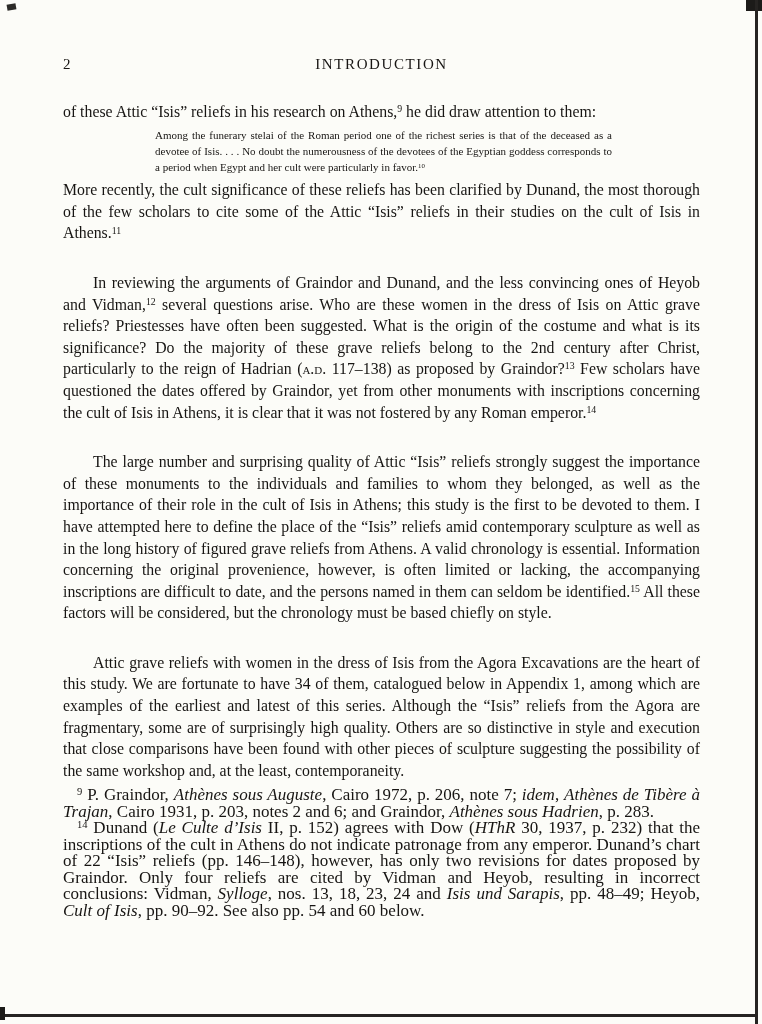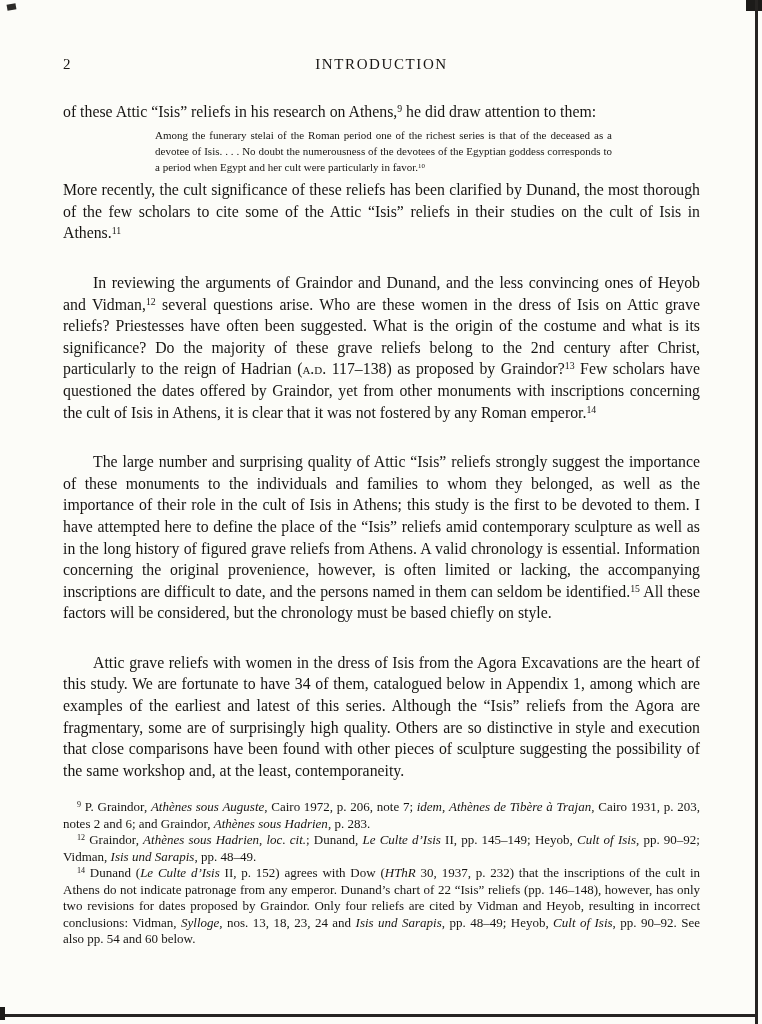--- a/index.html
+++ b/index.html
@@ -21,21 +21,21 @@
   .para { margin: 0; text-align: justify; }
   .indent { text-indent: 30px; margin-top: 28px; }
 
   .quote {
     margin: 4px 88px 4px 92px;
     font-size: 11px;
     line-height: 16.2px;
     text-align: justify;
   }
 
-  .footnotes { margin-top: 18px; font-size: 13px; line-height: 16.5px; }
+  .footnotes { margin-top: 6px; font-size: 17px; line-height: 16.5px; }
   .footnote { margin: 0; text-indent: 14px; text-align: justify; }
 
   sup { font-size: 0.62em; line-height: 0; vertical-align: baseline; position: relative; top: -0.5em; }
   em { font-style: italic; }
   .sc { font-variant: small-caps; }
 
   
   .scan { background: #1c1b19; }
   .corner-tl { position: absolute; top: 4px; left: 7px; width: 9px; height: 6px; background: #2b2a27; transform: rotate(-10deg); }
   .corner-tr { position: absolute; top: 0; right: 0; width: 16px; height: 11px; }
@@ -65,18 +65,17 @@
       <p class="para">of these Attic “Isis” reliefs in his research on Athens,<sup>9</sup> he did draw attention to them:</p>
       <blockquote class="quote">Among the funerary stelai of the Roman period one of the richest series is that of the deceased as a devotee of Isis. . . . No doubt the numerousness of the devotees of the Egyptian goddess corresponds to a period when Egypt and her cult were particularly in favor.<sup>10</sup></blockquote>
       <p class="para">More recently, the cult significance of these reliefs has been clarified by Dunand, the most thorough of the few scholars to cite some of the Attic “Isis” reliefs in their studies on the cult of Isis in Athens.<sup>11</sup></p>
       <p class="para indent">In reviewing the arguments of Graindor and Dunand, and the less convincing ones of Heyob and Vidman,<sup>12</sup> several questions arise. Who are these women in the dress of Isis on Attic grave reliefs? Priestesses have often been suggested. What is the origin of the costume and what is its significance? Do the majority of these grave reliefs belong to the 2nd century after Christ, particularly to the reign of Hadrian (<span class="sc">a.d.</span> 117–138) as proposed by Graindor?<sup>13</sup> Few scholars have questioned the dates offered by Graindor, yet from other monuments with inscriptions concerning the cult of Isis in Athens, it is clear that it was not fostered by any Roman emperor.<sup>14</sup></p>
       <p class="para indent">The large number and surprising quality of Attic “Isis” reliefs strongly suggest the importance of these monuments to the individuals and families to whom they belonged, as well as the importance of their role in the cult of Isis in Athens; this study is the first to be devoted to them. I have attempted here to define the place of the “Isis” reliefs amid contemporary sculpture as well as in the long history of figured grave reliefs from Athens. A valid chronology is essential. Information concerning the original provenience, however, is often limited or lacking, the accompanying inscriptions are difficult to date, and the persons named in them can seldom be identified.<sup>15</sup> All these factors will be considered, but the chronology must be based chiefly on style.</p>
       <p class="para indent">Attic grave reliefs with women in the dress of Isis from the Agora Excavations are the heart of this study. We are fortunate to have 34 of them, catalogued below in Appendix 1, among which are examples of the earliest and latest of this series. Although the “Isis” reliefs from the Agora are fragmentary, some are of surprisingly high quality. Others are so distinctive in style and execution that close comparisons have been found with other pieces of sculpture suggesting the possibility of the same workshop and, at the least, contemporaneity.</p>
     </main>
 
     <footer class="footnotes">
       <p class="footnote"><sup>9</sup> P. Graindor, <em>Athènes sous Auguste</em>, Cairo 1972, p. 206, note 7; <em>idem</em>, <em>Athènes de Tibère à Trajan</em>, Cairo 1931, p. 203, notes 2 and 6; and Graindor, <em>Athènes sous Hadrien</em>, p. 283.</p>
-      <p class="footnote"><sup>12</sup> Graindor, <em>Athènes sous Hadrien</em>, <em>loc. cit.</em>; Dunand, <em>Le Culte d’Isis</em> II, pp. 145–149; Heyob, <em>Cult of Isis</em>, pp. 90–92; Vidman, <em>Isis und Sarapis</em>, pp. 48–49.</p>
       <p class="footnote"><sup>14</sup> Dunand (<em>Le Culte d’Isis</em> II, p. 152) agrees with Dow (<em>HThR</em> 30, 1937, p. 232) that the inscriptions of the cult in Athens do not indicate patronage from any emperor. Dunand’s chart of 22 “Isis” reliefs (pp. 146–148), however, has only two revisions for dates proposed by Graindor. Only four reliefs are cited by Vidman and Heyob, resulting in incorrect conclusions: Vidman, <em>Sylloge</em>, nos. 13, 18, 23, 24 and <em>Isis und Sarapis</em>, pp. 48–49; Heyob, <em>Cult of Isis</em>, pp. 90–92. See also pp. 54 and 60 below.</p>
     </footer>
 
   </div>
 </div>
 
 </body></html>

